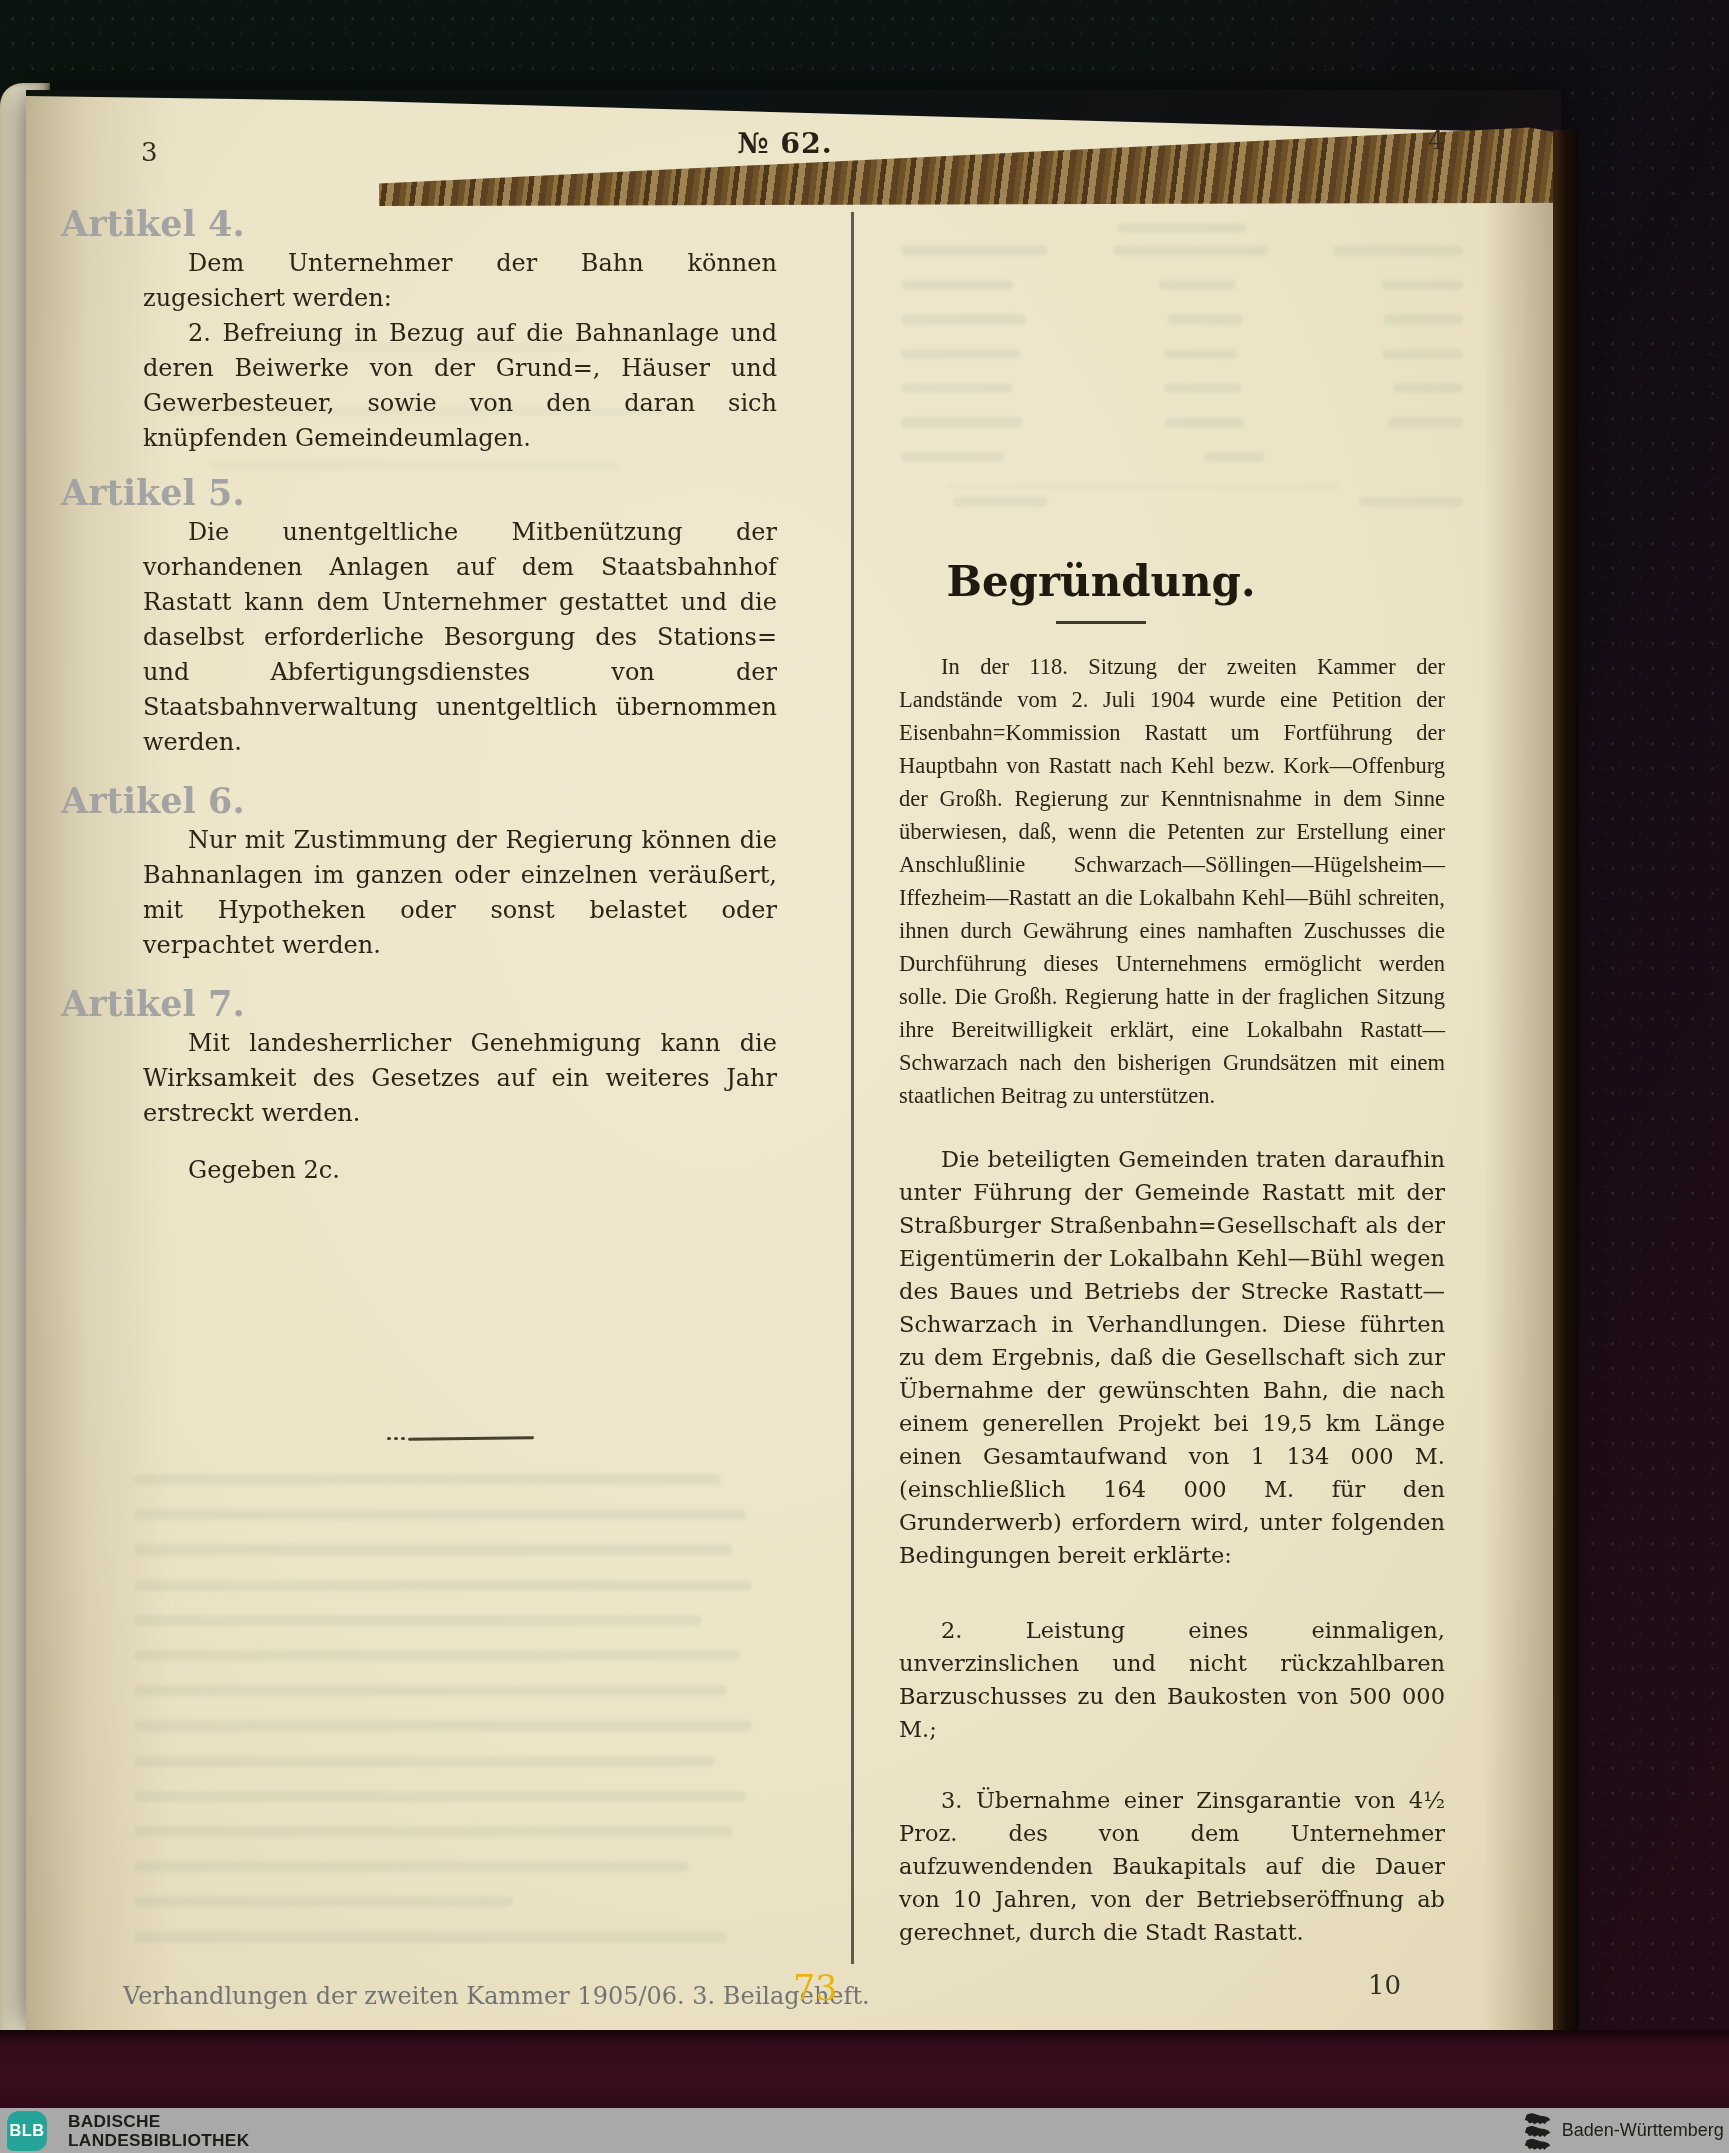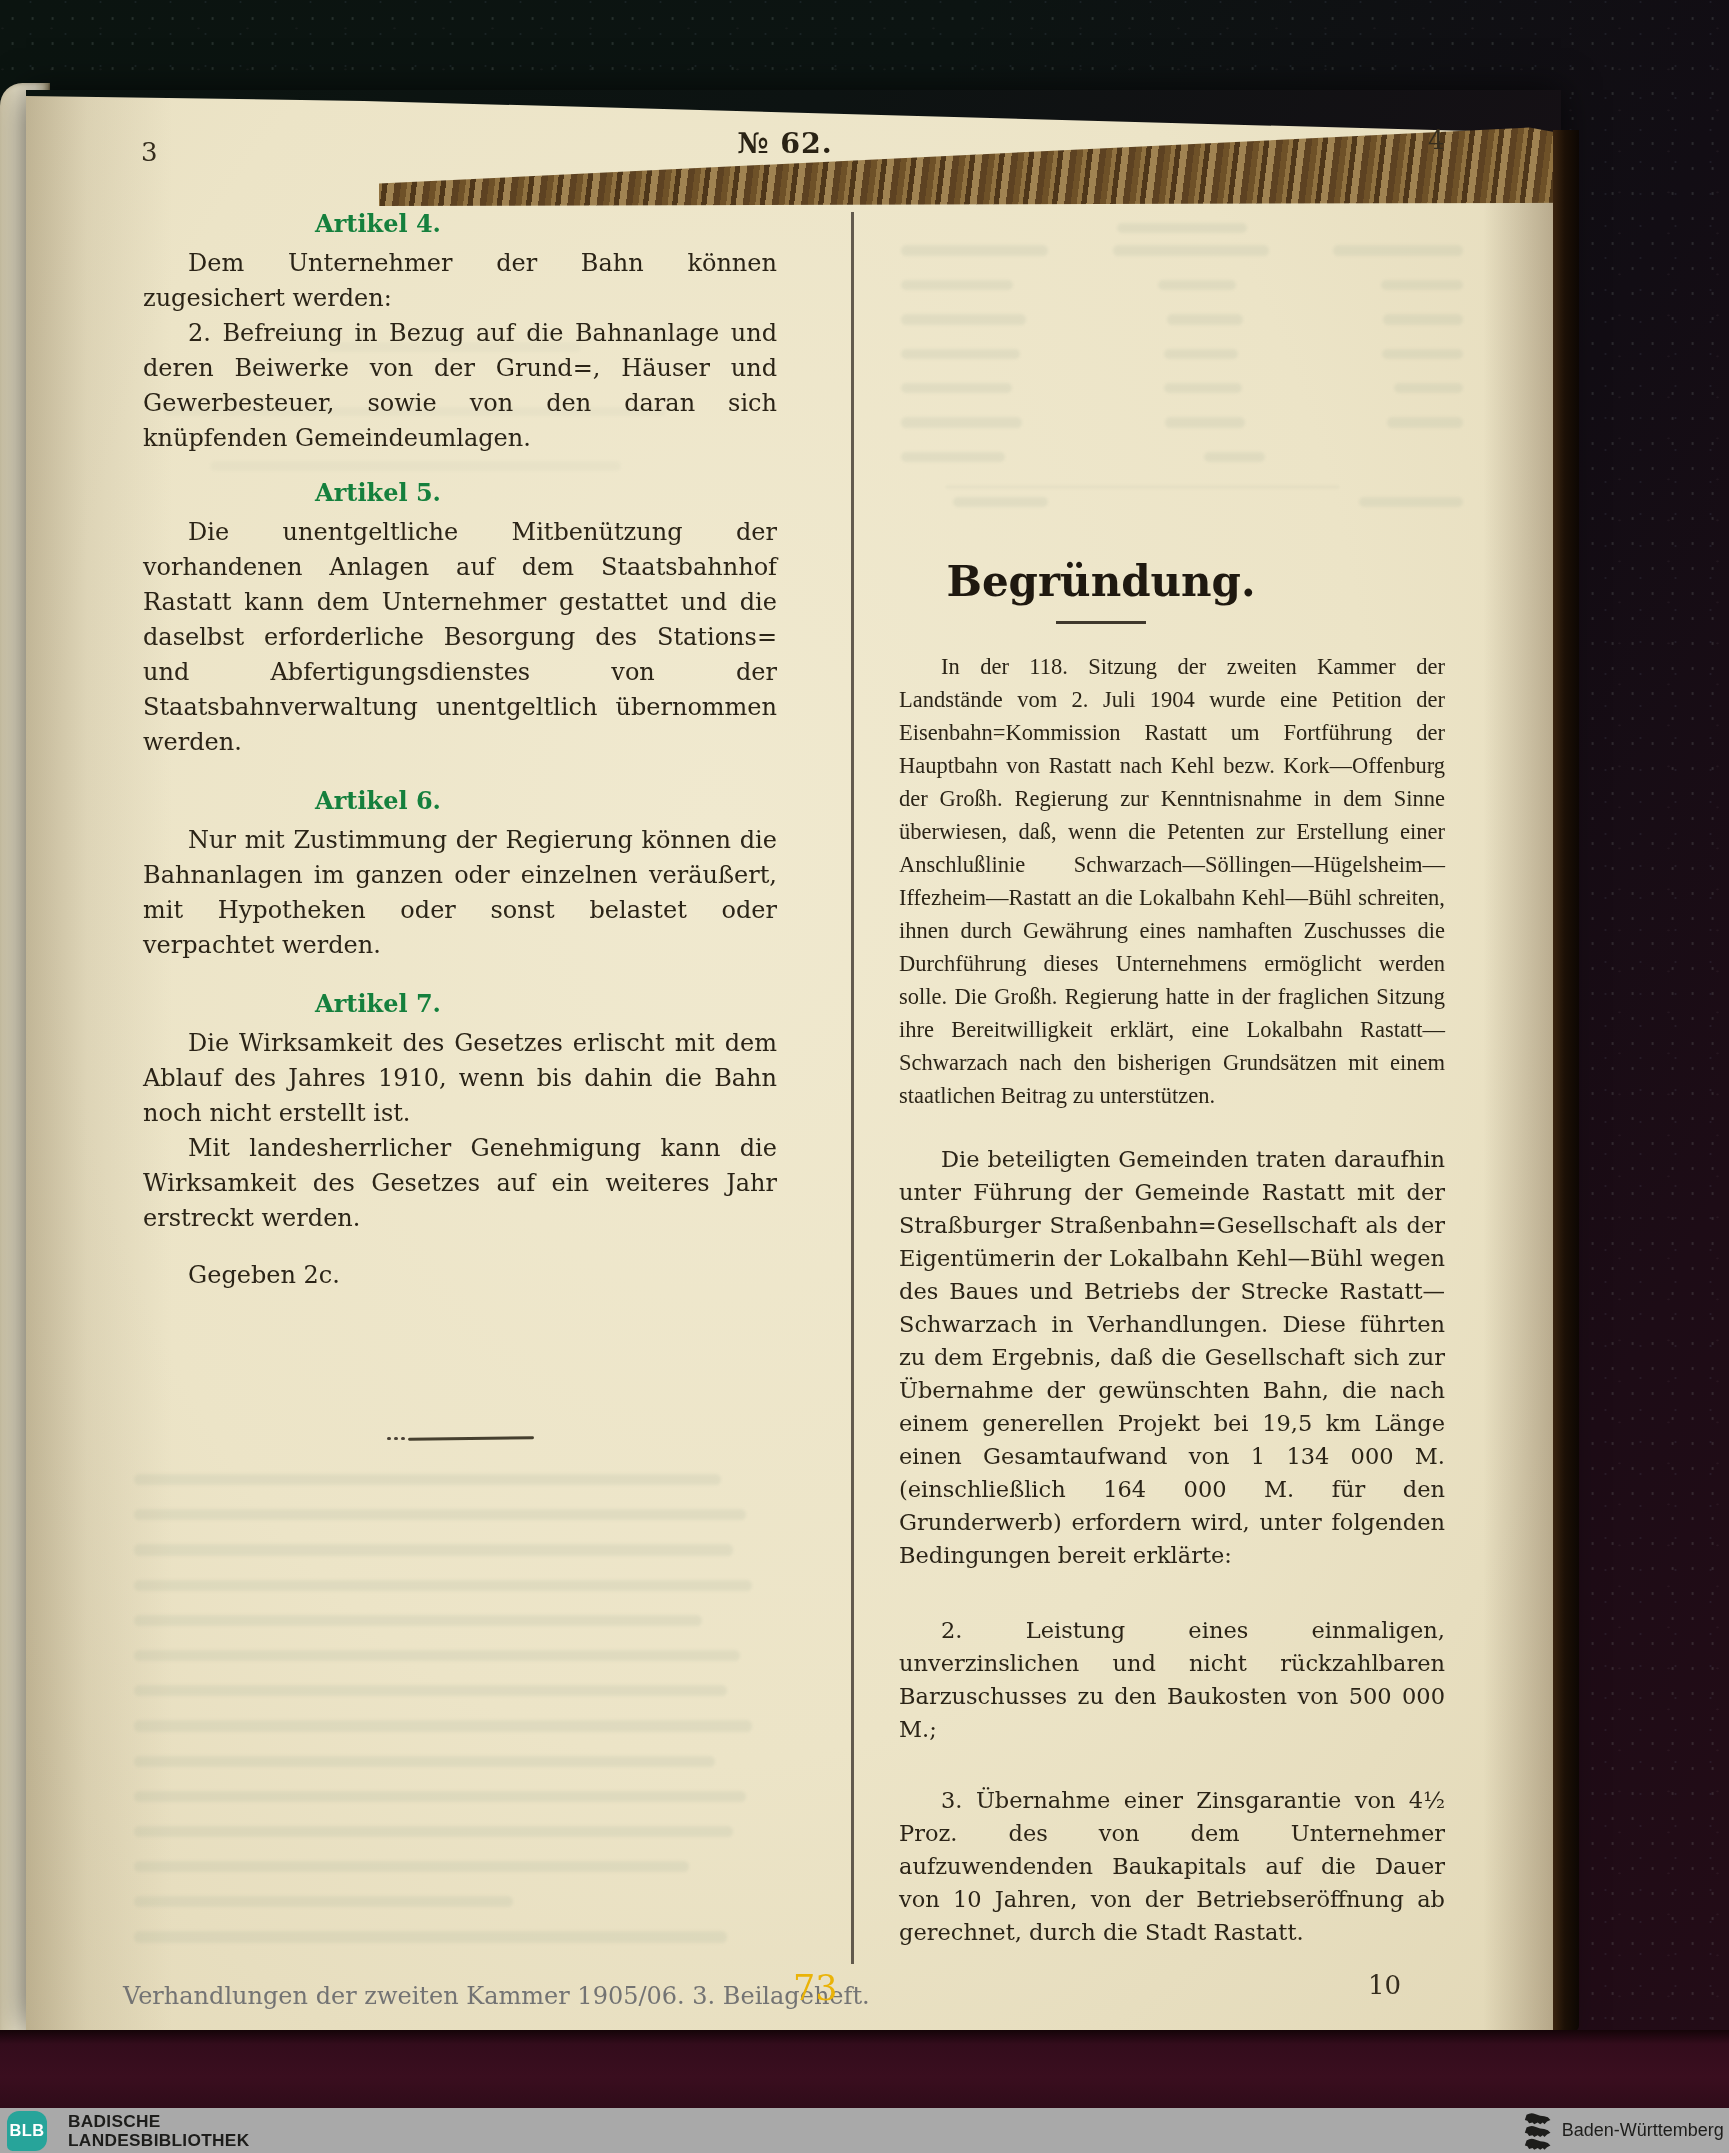--- a/index.html
+++ b/index.html
@@ -42,21 +42,21 @@
     background:linear-gradient(180deg,#140408 0%,#330c1c 18%,#3a0e1f 60%,#2f0b19 100%);}
   .pagenum{position:absolute;font-size:26px;color:#352d1e;}
   .issue{position:absolute;left:716px;top:126px;width:138px;text-align:center;
     font-size:28.5px;font-weight:bold;color:#2a2315;letter-spacing:0.9px;}
 
   .col{position:absolute;text-align:justify;color:#2b2417;}
   .col p{margin:0;text-indent:45px;}
   .col-left{left:143px;top:206px;width:634px;font-size:24px;line-height:35px;}
   .col-right{left:899px;top:565px;width:546px;font-size:22.5px;line-height:33px;}
   .col-right p{text-indent:42px;}
-  .art-head{text-align:center;font-weight:bold;font-size:24px;color:#15803d;
+  .art-head{font-weight:bold;font-size:35px;color:#a3a3a3;
     position:relative;left:-82px;margin:0 0 5.2px 0;text-indent:0;}
   .mt22{margin-top:19px!important;} .mt26{margin-top:22.5px!important;}
   .mt30{margin-top:26px!important;font-family:Liberation Serif, serif;} .mt36{margin-top:31px!important;}
   .mt44{margin-top:38px!important;} .mt48{margin-top:42px!important;}
   .mt52{margin-top:45px!important;}
   .gegeben{margin-top:22.5px!important;text-align:left;}
   .main-head{text-align:center;font-weight:bold;font-size:42px;color:#1f1910;
     position:relative;left:-71px;margin:0;text-indent:0;}
   .head-rule{width:90px;height:2.6px;background:#3f382c;margin:23px auto 0;
     position:relative;left:-71px;}
@@ -190,21 +190,20 @@
     <p>Dem Unternehmer der Bahn können zugesichert werden:</p>
     <p>2. Befreiung in Bezug auf die Bahnanlage und deren Beiwerke von der Grund=, Häuser und Gewerbesteuer, sowie von den daran sich knüpfenden Gemeindeumlagen.</p>
 
     <div class="art-head mt22">Artikel 5.</div>
     <p>Die unentgeltliche Mitbenützung der vorhandenen Anlagen auf dem Staatsbahnhof Rastatt kann dem Unternehmer gestattet und die daselbst erforderliche Besorgung des Stations= und Abfertigungsdienstes von der Staatsbahnverwaltung unentgeltlich übernommen werden.</p>
 
     <div class="art-head mt26">Artikel 6.</div>
     <p>Nur mit Zustimmung der Regierung können die Bahnanlagen im ganzen oder einzelnen veräußert, mit Hypotheken oder sonst belastet oder verpachtet werden.</p>
 
     <div class="art-head mt26">Artikel 7.</div>
-    <p>Die Wirksamkeit des Gesetzes erlischt mit dem Ablauf des Jahres 1910, wenn bis dahin die Bahn noch nicht erstellt ist.</p>
     <p>Mit landesherrlicher Genehmigung kann die Wirksamkeit des Gesetzes auf ein weiteres Jahr erstreckt werden.</p>
     <p class="gegeben">Gegeben 2c.</p>
   </div>
 
   <div class="section-divider">
     <i></i>
       <i></i>
       <i></i>
       <b></b>
   </div>

